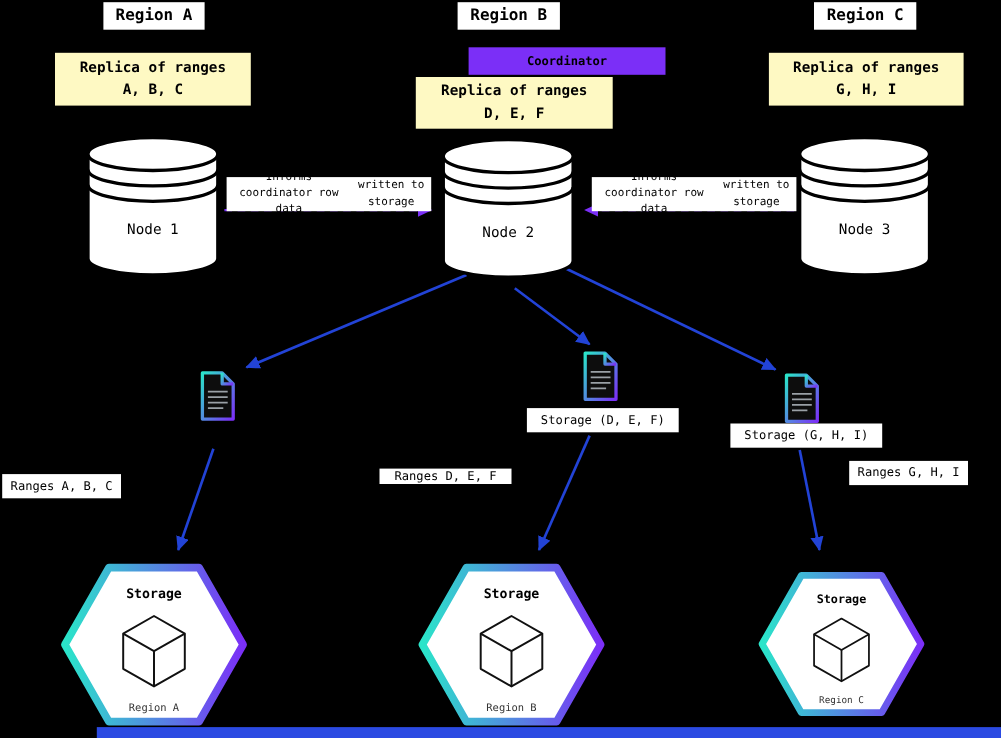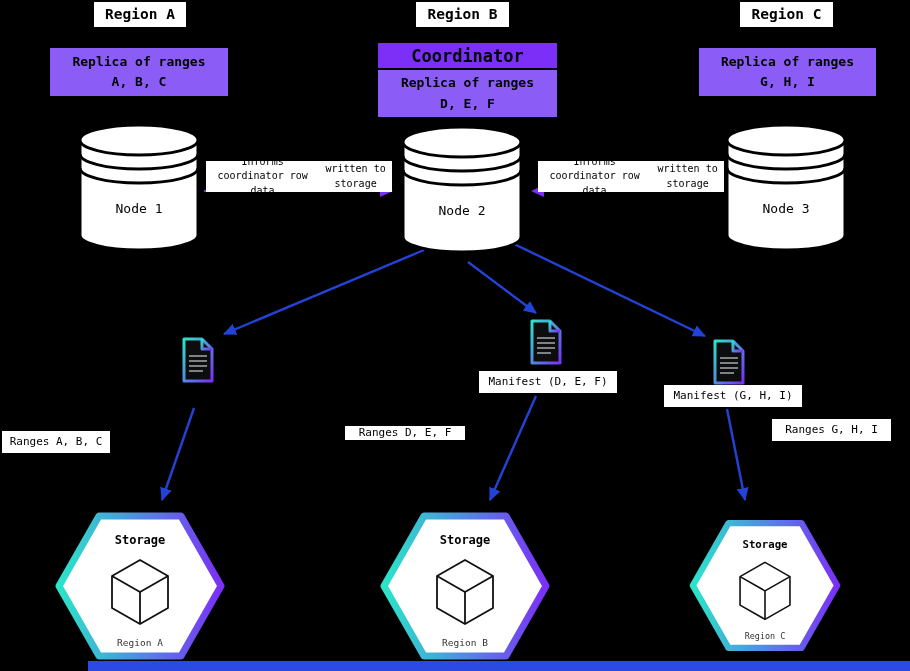--- a/index.html
+++ b/index.html
@@ -11,27 +11,27 @@
   .abs { position:absolute; }
   .wbox {
     position:absolute; background:#fff; color:#000;
     display:flex; align-items:center; justify-content:center;
     text-align:center; line-height:1.45;
   }
   .title-box { font-weight:bold; font-size:14.5px; }
   .label-sm { font-size:11px; }
   .inform-box { font-size:10px; flex-direction:row; }
   .cyan-box {
-    position:absolute; background:#8b5cf6; color:#000; font-weight:bold;
+    position:absolute; background:#fef9c3; color:#000; font-weight:bold;
     font-size:13px; display:flex; flex-direction:column; align-items:center;
     justify-content:center; text-align:center; line-height:1.55;
   }
   .coord-box {
     position:absolute; background:#7B2FF7; color:#000; font-weight:bold;
-    font-size:17px; display:flex; align-items:center; justify-content:center;
+    font-size:11px; display:flex; align-items:center; justify-content:center;margin-left:48px;
   }
   .footer-bar { position:absolute; background:#2B4AE2; }
   svg text { font-family:"DejaVu Sans Mono", monospace; }
 </style>
 </head>
 <body>
 
 <div class="canvas">
 
   <svg class="abs" style="left:0;top:0" width="910" height="671" viewBox="0 0 910 671">
@@ -155,26 +155,26 @@
     <path d="M5,3 H23 L33,13 V45 H5 Z" fill="#0d0d0d" stroke="url(#gdoc-c)" stroke-width="3" stroke-linejoin="round"></path>
     <path d="M23,3 V13 H33" fill="none" stroke="url(#gdoc-c)" stroke-width="3" stroke-linejoin="round"></path>
     <g stroke="#9aa0a6" stroke-width="1.6">
       <line x1="10" y1="20" x2="28" y2="20"></line>
         <line x1="10" y1="25" x2="28" y2="25"></line>
       <line x1="10" y1="30" x2="28" y2="30"></line>
         <line x1="10" y1="35" x2="24" y2="35"></line>
     </g>
   </svg>
 
-  <div class="wbox label-sm" style="left:479px;top:371px;width:138px;height:22px">Manifest (D, E, F)</div>
-  <div class="wbox label-sm" style="left:664px;top:385px;width:138px;height:22px">Manifest (G, H, I)</div>
+  <div class="wbox label-sm" style="left:479px;top:371px;width:138px;height:22px">Storage (D, E, F)</div>
+  <div class="wbox label-sm" style="left:664px;top:385px;width:138px;height:22px">Storage (G, H, I)</div>
 
   <div class="wbox label-sm" style="left:2px;top:431px;width:108px;height:22px">Ranges A, B, C</div>
   <div class="wbox label-sm" style="left:345px;top:426px;width:120px;height:14px">Ranges D, E, F</div>
-  <div class="wbox label-sm" style="left:772px;top:419px;width:119px;height:22px">Ranges G, H, I</div>
+  <div class="wbox label-sm" style="left:772px;top:419px;width:108px;height:22px">Ranges G, H, I</div>
 
   <svg class="abs" style="left:55px;top:508px" width="170" height="156" viewBox="0 0 170 156">
     <defs>
         <linearGradient id="ghex-a" x1="0" y1="0" x2="1" y2="0">
       <stop offset="0" stop-color="#2AE5C9"></stop>
           <stop offset="1" stop-color="#7B2FF7"></stop>
     </linearGradient>
       </defs>
     <polygon points="4,78 44,8 126,8 166,78 126,148 44,148" fill="#fff" stroke="url(#ghex-a)" stroke-width="7" stroke-linejoin="round"></polygon>
     <text x="85" y="36" text-anchor="middle" font-size="12" font-weight="bold" fill="#000">Storage</text>

